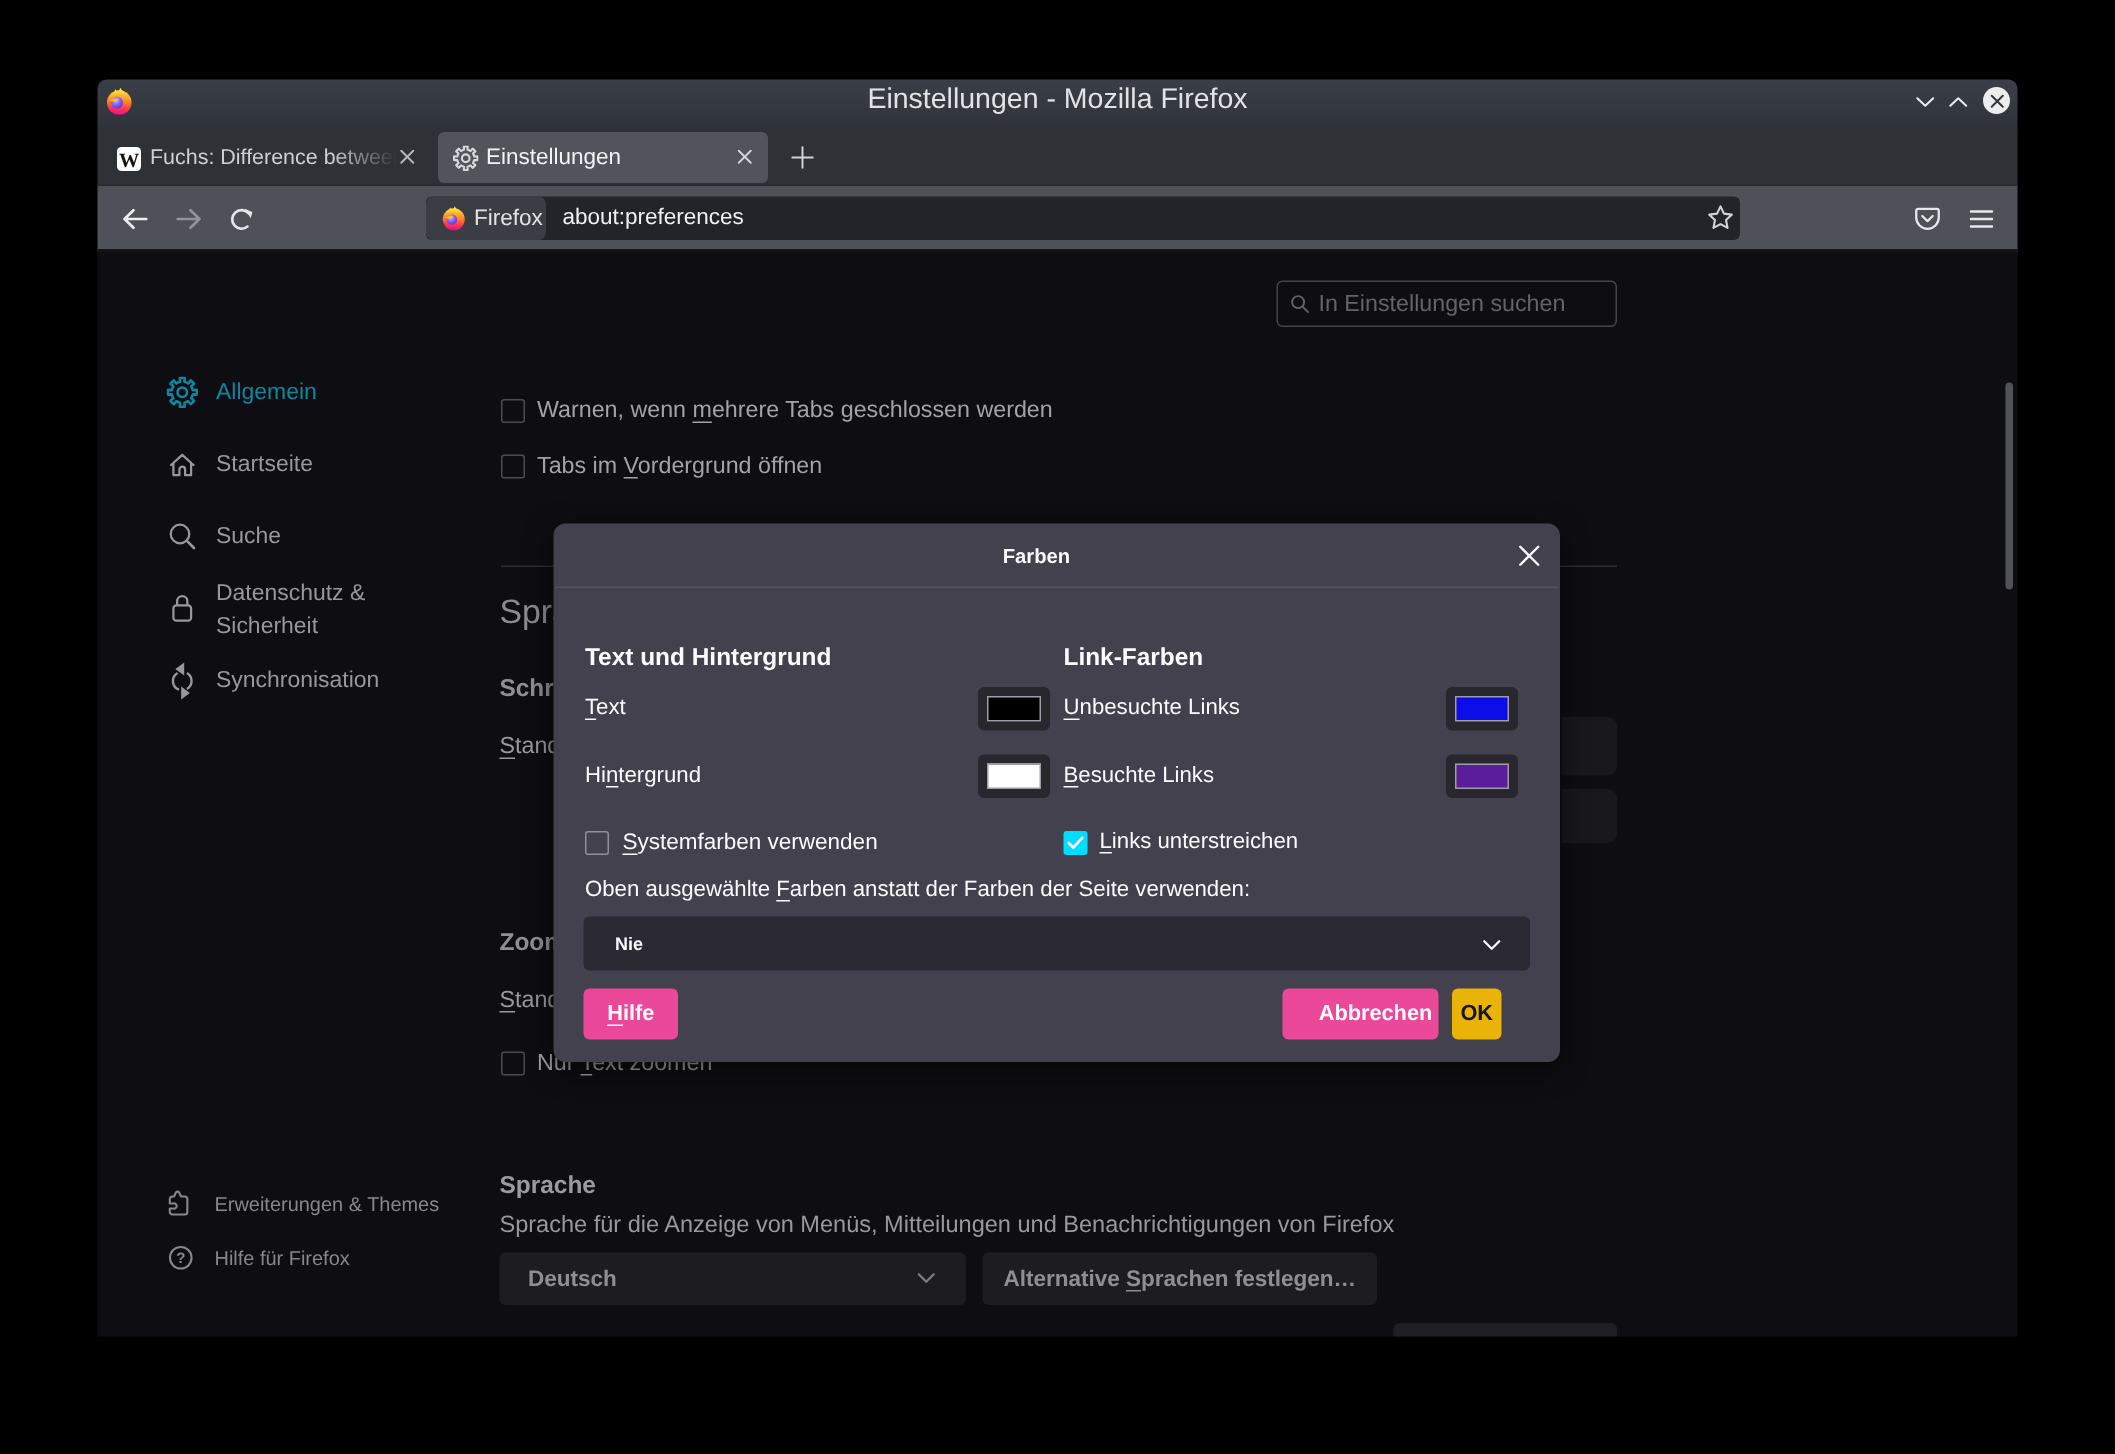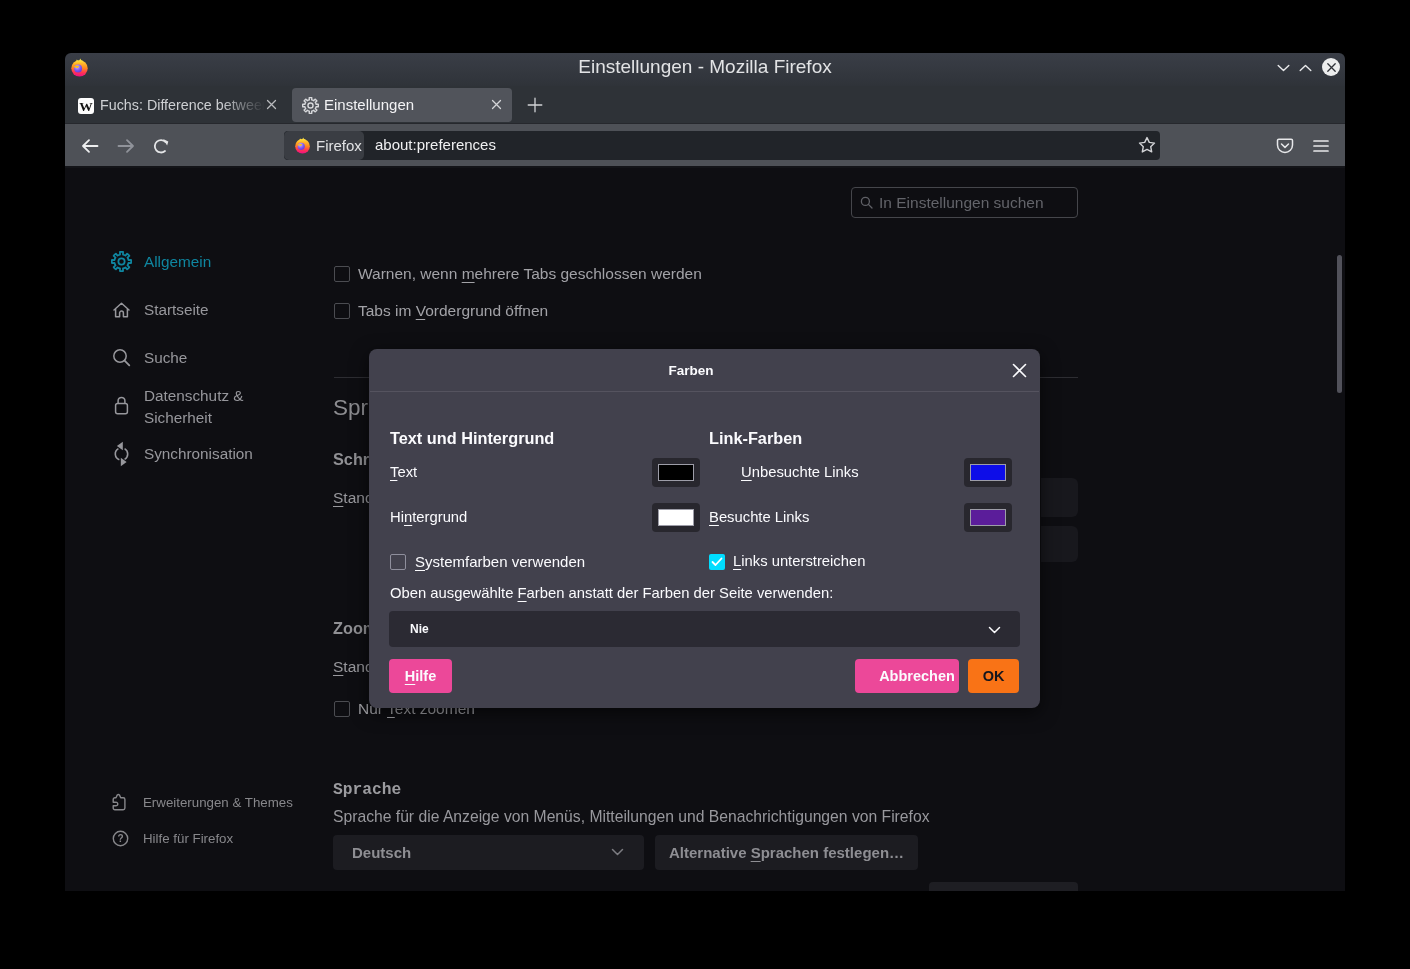--- a/index.html
+++ b/index.html
@@ -187,21 +187,21 @@
 <div class="txt" style="left:333px;top:394px;height:27px;line-height:27px;font-size:22.5px;color:#8c8c90;">Sprache und Erscheinungsbild</div>
 <div class="txt" style="left:333px;top:450px;height:18px;line-height:18px;font-size:16.3px;font-weight:700;color:#909094;">Schriftarten und Farben</div>
 <div class="txt" style="left:333px;top:489px;height:17px;line-height:17px;font-size:15.5px;color:#98989d;"><u>S</u>tandardschriftart</div>
 <div class="abs" style="left:1041px;top:478px;width:37px;height:39px;background:#18181d;border-radius:0 6px 6px 0;"></div>
 <div class="abs" style="left:1041px;top:526px;width:37px;height:36px;background:#18181d;border-radius:0 6px 6px 0;"></div>
 <div class="txt" style="left:333px;top:619px;height:18px;line-height:18px;font-size:16.3px;font-weight:700;color:#909094;">Zoom</div>
 <div class="txt" style="left:333px;top:658px;height:17px;line-height:17px;font-size:15.5px;color:#98989d;"><u>S</u>tandard-Zoom</div>
 <div class="abs" style="left:334px;top:701px;width:16px;height:16px;border:1.3px solid #4b4c51;border-radius:2px;"></div>
 <div class="txt" style="left:358px;top:700px;height:17px;line-height:17px;font-size:15.5px;color:#a2a2a7;">Nur <u>T</u>ext zoomen</div>
 
-<div class="txt" style="left:333px;top:781px;height:18px;line-height:18px;font-size:16.3px;font-weight:700;color:#9b9b9f;font-family:Liberation Mono, monospace;">Sprache</div>
+<div class="txt" style="left:333px;top:781px;height:18px;line-height:18px;font-size:16.3px;font-weight:700;color:#9b9b9f;">Sprache</div>
 <div class="txt" style="left:333px;top:808px;height:17px;line-height:17px;font-size:15.7px;color:#98989d;">Sprache für die Anzeige von Menüs, Mitteilungen und Benachrichtigungen von Firefox</div>
 <div class="abs" style="left:333px;top:835px;width:311px;height:35px;background:#1c1c21;border-radius:4px;"></div>
 <div class="txt" style="left:352px;top:835px;height:35px;line-height:35px;font-size:15px;font-weight:600;color:#8e8e93;">Deutsch</div>
 <svg class="abs" style="left:611px;top:848px;" width="13" height="8" viewBox="0 0 13 8">
     <polyline points="1.5,1.5 6.5,6.5 11.5,1.5" fill="none" stroke="#7c7c81" stroke-width="1.5" stroke-linecap="round" stroke-linejoin="round"></polyline>
   </svg>
 <div class="abs" style="left:655px;top:835px;width:263px;height:35px;background:#1c1c21;border-radius:4px;"></div>
 <div class="txt" style="left:655px;top:835px;width:263px;height:35px;line-height:35px;font-size:15px;font-weight:600;color:#8e8e93;text-align:center;">Alternative <u>S</u>prachen festlegen…</div>
 <div class="abs" style="left:929px;top:882px;width:149px;height:9px;background:#1e1e23;border-radius:4px 4px 0 0;"></div>
 
@@ -212,21 +212,21 @@
     <path d="M2.5,2.5 L14.5,14.5 M14.5,2.5 L2.5,14.5" stroke="#fbfbfe" stroke-width="1.6" stroke-linecap="round"></path>
   </svg>
 
 <div class="txt" style="left:390px;top:429px;height:18px;line-height:18px;font-size:16.3px;font-weight:700;color:#fbfbfe;z-index:11;">Text und Hintergrund</div>
 <div class="txt" style="left:709px;top:429px;height:18px;line-height:18px;font-size:16.3px;font-weight:700;color:#fbfbfe;z-index:11;">Link-Farben</div>
 
 <div class="txt" style="left:390px;top:464px;height:17px;line-height:17px;font-size:14.8px;color:#fbfbfe;z-index:11;"><u>T</u>ext</div>
 <div class="swatch" style="left:652px;top:458px;z-index:11;">
     <div style="background:#000;"></div>
   </div>
-<div class="txt" style="left:709px;top:464px;height:17px;line-height:17px;font-size:14.8px;color:#fbfbfe;z-index:11;margin-left:32px;"><u>U</u>nbesuchte Links</div>
+<div class="txt" style="left:709px;top:464px;height:17px;line-height:17px;font-size:14.8px;color:#fbfbfe;z-index:11;"><u>U</u>nbesuchte Links</div>
 <div class="swatch" style="left:964px;top:458px;z-index:11;">
     <div style="background:#0d0de8;"></div>
   </div>
 
 <div class="txt" style="left:390px;top:509px;height:17px;line-height:17px;font-size:14.8px;color:#fbfbfe;z-index:11;">Hi<u>n</u>tergrund</div>
 <div class="swatch" style="left:652px;top:503px;z-index:11;">
     <div style="background:#fff;"></div>
   </div>
 <div class="txt" style="left:709px;top:509px;height:17px;line-height:17px;font-size:14.8px;color:#fbfbfe;z-index:11;"><u>B</u>esuchte Links</div>
 <div class="swatch" style="left:964px;top:503px;z-index:11;">
@@ -244,13 +244,13 @@
 <div class="txt" style="left:390px;top:585px;height:17px;line-height:17px;font-size:14.8px;color:#fbfbfe;z-index:11;">Oben ausgewählte <u>F</u>arben anstatt der Farben der Seite verwenden:</div>
 
 <div class="abs" style="left:389px;top:611px;width:631px;height:36px;background:#2b2a33;border-radius:4px;z-index:11;"></div>
 <div class="txt" style="left:410px;top:611px;height:36px;line-height:36px;font-size:12px;font-weight:600;color:#fbfbfe;z-index:11;">Nie</div>
 <svg class="abs" style="left:988px;top:626px;z-index:11;" width="13" height="8" viewBox="0 0 13 8">
     <polyline points="1.5,1.5 6.5,6.5 11.5,1.5" fill="none" stroke="#fbfbfe" stroke-width="1.5" stroke-linecap="round" stroke-linejoin="round"></polyline>
   </svg>
 
 <div class="dlg-btn" style="left:389px;top:659px;width:63px;z-index:11;"><u>H</u>ilfe</div>
 <div class="dlg-btn" style="left:855px;top:659px;width:104px;z-index:11;padding-left:20px;">Abbrechen</div>
-<div class="dlg-btn" style="left:968px;top:659px;width:51px;background:#f97316;color:#15151d;z-index:11;">OK</div>
+<div class="dlg-btn" style="left:968px;top:659px;width:33px;background:#eab308;color:#15151d;z-index:11;">OK</div>
 
 </body></html>

